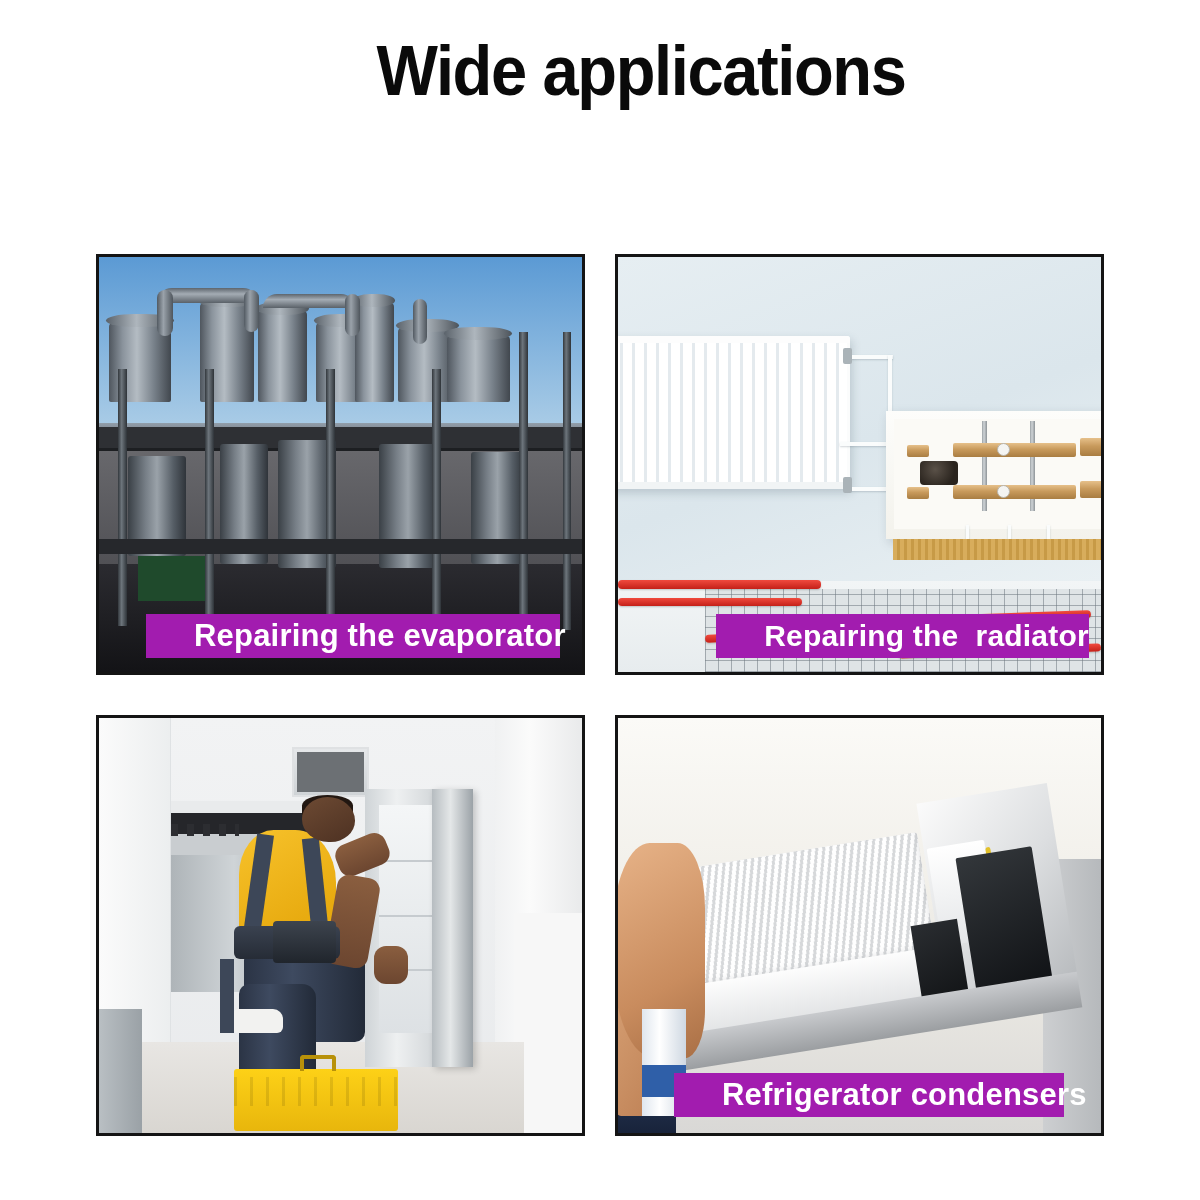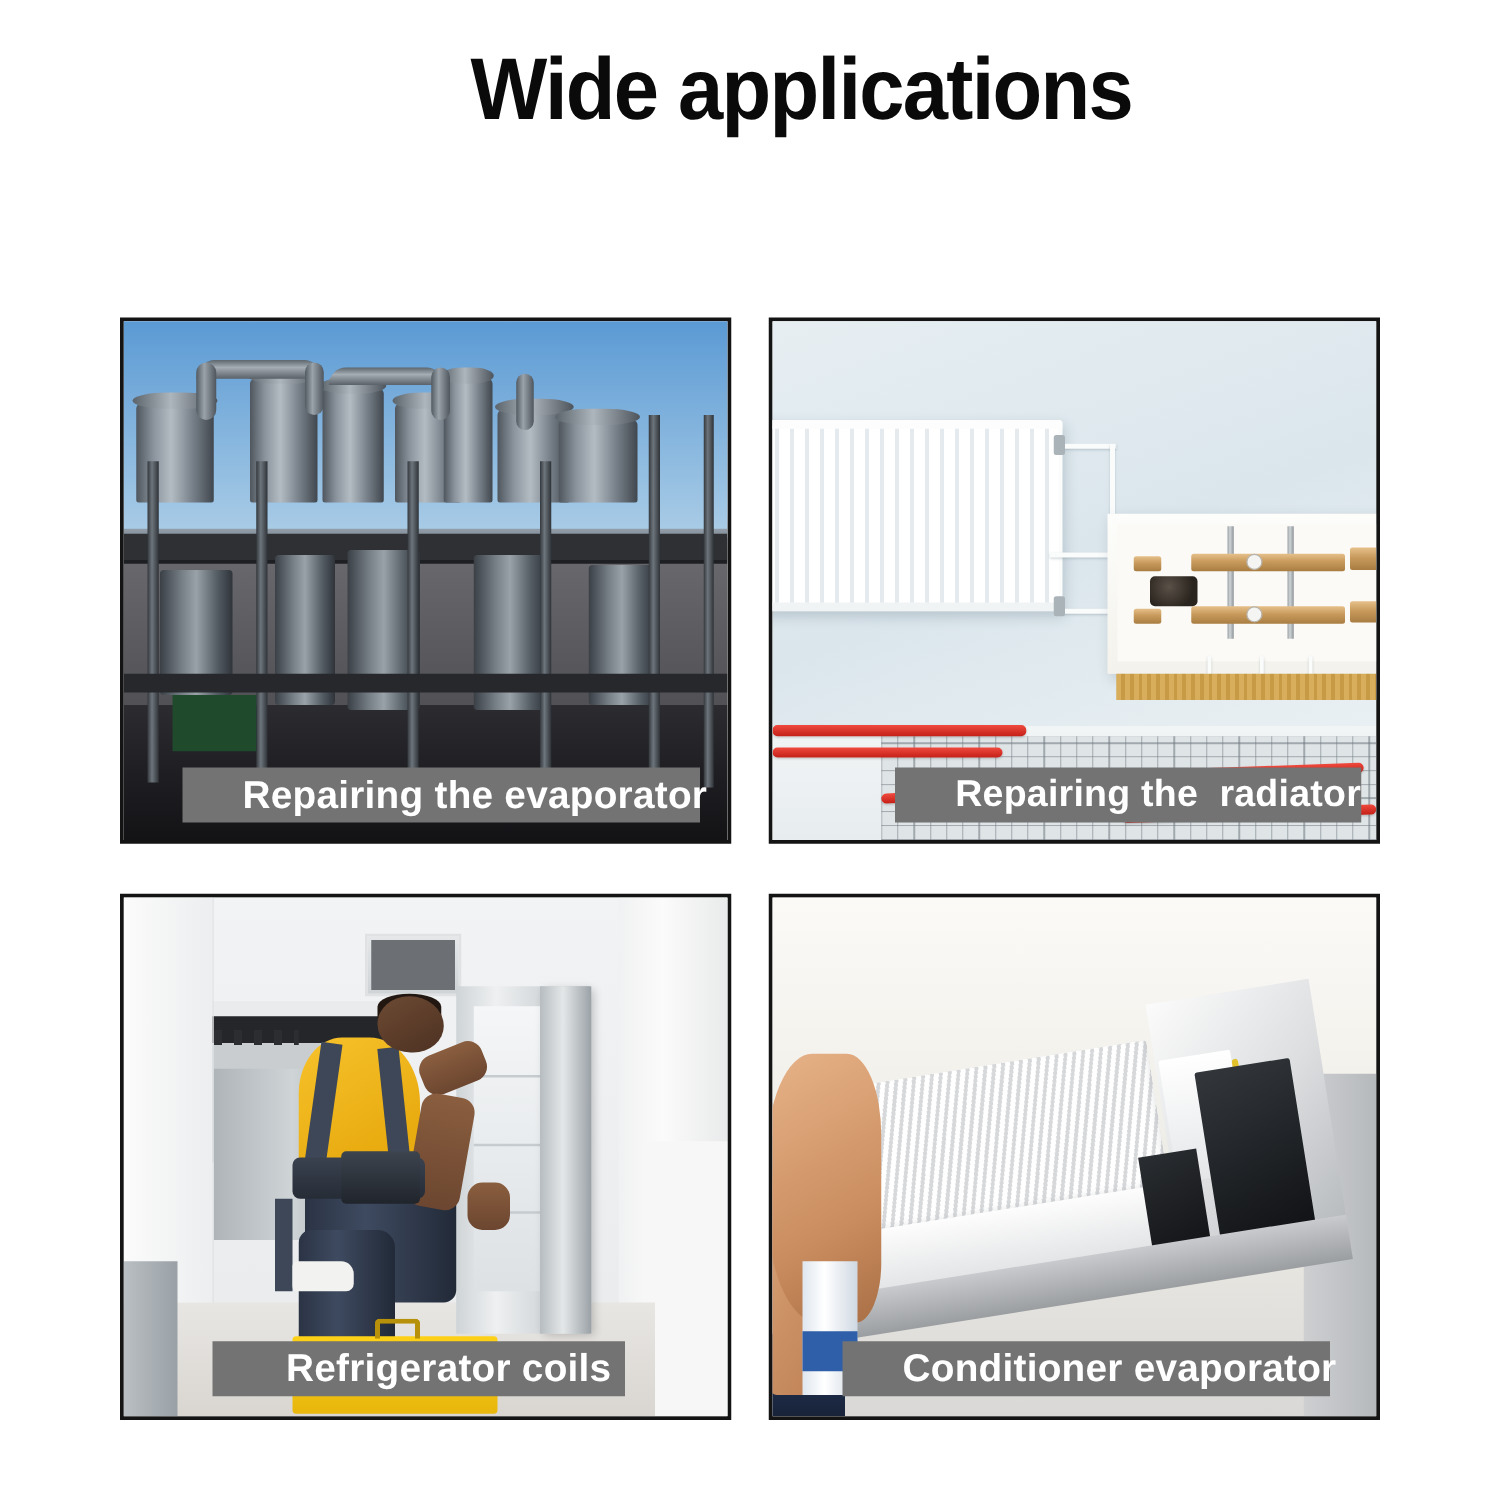--- a/index.html
+++ b/index.html
@@ -76,21 +76,21 @@
 
   .photo {
     position: absolute;
     inset: 0;
     overflow: hidden;
   }
 
   
   .caption {
     position: absolute;
-    background: #737373;
+    background: #a21caf;
     color: #ffffff;
     font-family: "Liberation Sans", sans-serif;
     font-weight: 700;
     font-size: 31px;
     line-height: 44px;
     height: 44px;
     letter-spacing: 0.2px;
     white-space: pre;
     text-align: center;
     z-index: 40;
@@ -453,21 +453,20 @@
         <div class="w-arm" style="left:48%; top:38%; width:9%;  height:22%; transform:rotate(10deg);"></div>
         <div class="w-arm" style="left:57%; top:55%; width:7%;  height:9%;"></div>
         <div class="w-belt"></div>
         <div class="w-pouch"></div>
         <div class="w-shoe" style="left:28%; top:70%; width:10%; height:6%;"></div>
 
         <div class="toolbox">
           <div class="toolbox-handle"></div>
         </div>
       </div>
-      <div class="caption cap-3">Refrigerator coils</div>
     </div>
 
     <div class="panel">
       <div class="photo p4">
         <div class="p4-ceiling"></div>
         <div class="p4-grayband"></div>
 
         <div class="ac-unit">
           <div class="ac-coil"></div>
           <div class="ac-front"></div>
@@ -480,17 +479,17 @@
           <div class="ac-bottom"></div>
         </div>
 
         <div class="sleeve"></div>
         <div class="bottle">
           <div class="bottle-label"></div>
         </div>
         <div class="forearm"></div>
         <div class="hand"></div>
       </div>
-      <div class="caption cap-4">Conditioner evaporator</div>
+      <div class="caption cap-4">Refrigerator condensers</div>
     </div>
 
   </div>
 </div>
 
 </body></html>

